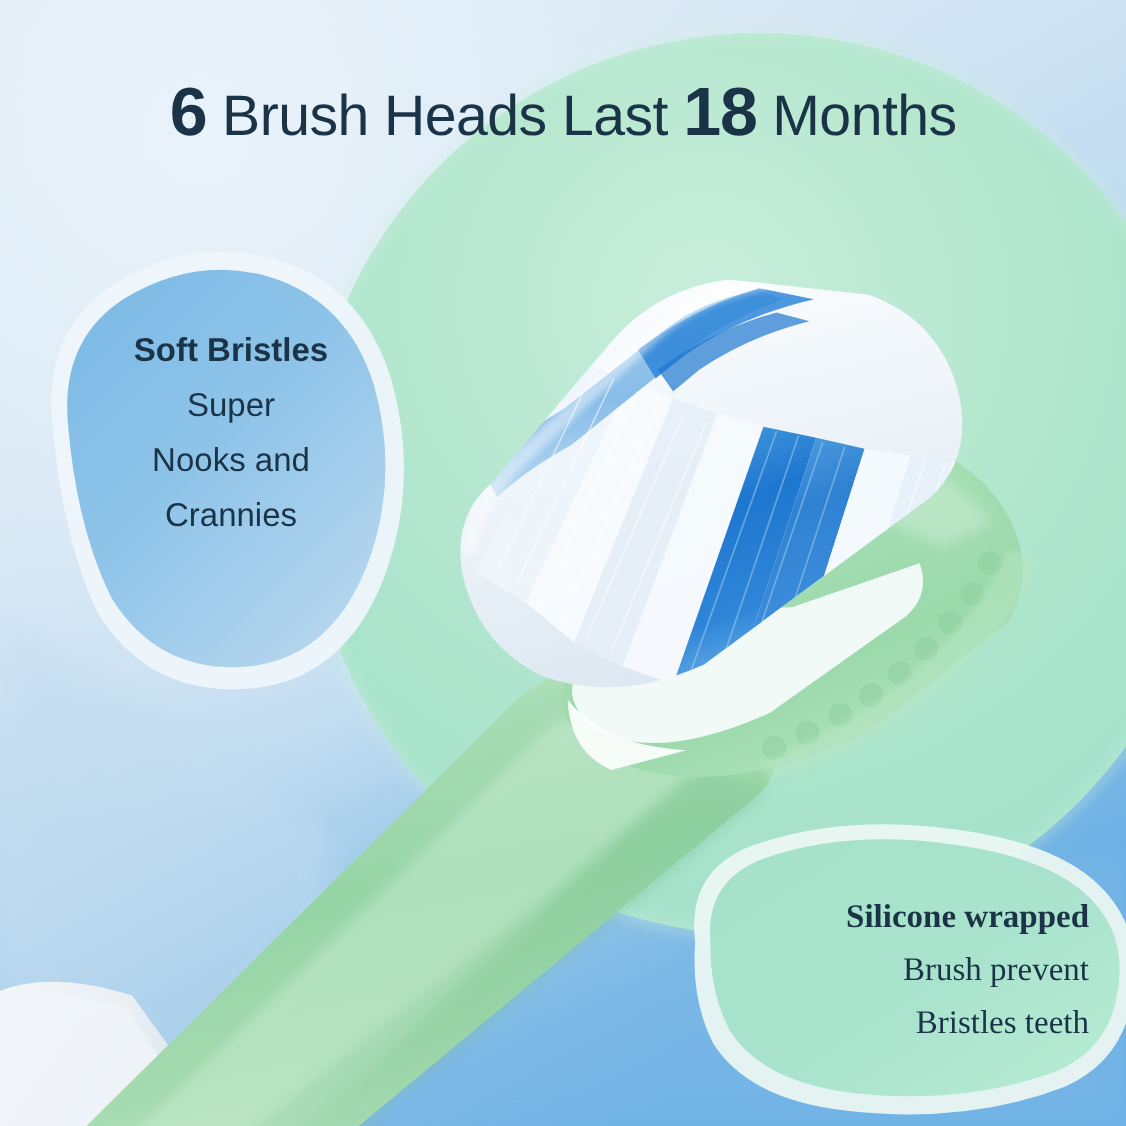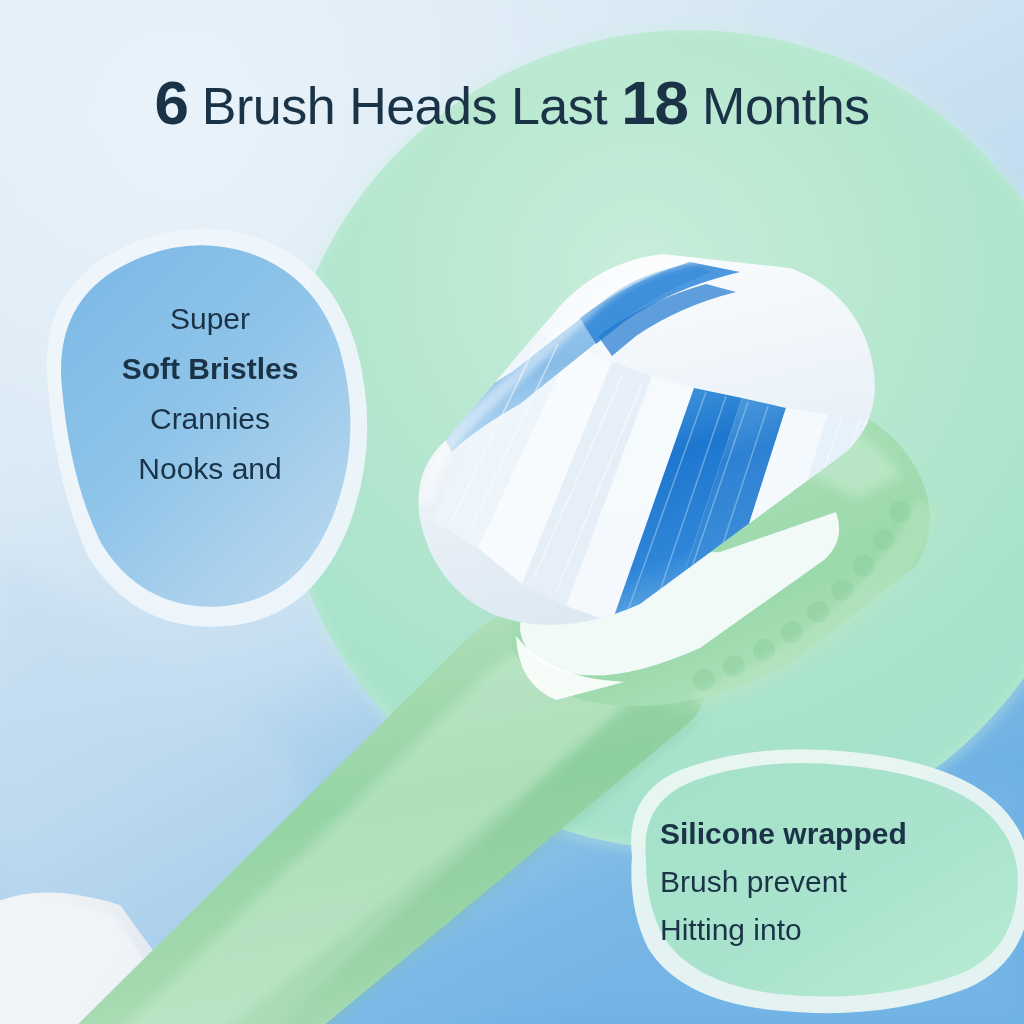--- a/index.html
+++ b/index.html
@@ -68,21 +68,22 @@
 
   #callout-bristles {
     left: 60px;
     top: 294px;
     width: 300px;
   }
   #callout-silicone {
     left: 660px;
     top: 810px;
     width: 330px;
-    text-align: left;
+    text-align: right;
+    font-family: Liberation Serif, serif;
   }
   #callout-silicone .line { line-height: 48px; }
 </style>
 </head>
 <body>
 
 <div id="poster">
 
   <svg class="layer" viewBox="0 0 1024 1024" xmlns="http://www.w3.org/2000/svg">
     <defs>
@@ -342,25 +343,25 @@
   </svg>
 
   <div class="headline">
     <span class="num">6</span>
     <span class="word">Brush Heads Last</span>
     <span class="num">18</span>
     <span class="word">Months</span>
   </div>
 
   <div class="callout" id="callout-bristles">
+    <div class="line strong">Soft Bristles</div>
     <div class="line">Super</div>
-    <div class="line strong">Soft Bristles</div>
+    <div class="line">Nooks and</div>
     <div class="line">Crannies</div>
-    <div class="line">Nooks and</div>
   </div>
 
   <div class="callout" id="callout-silicone">
     <div class="line strong">Silicone wrapped</div>
     <div class="line">Brush prevent</div>
-    <div class="line">Hitting into</div>
+    <div class="line">Bristles teeth</div>
   </div>
 
 </div>
 
 </body></html>

